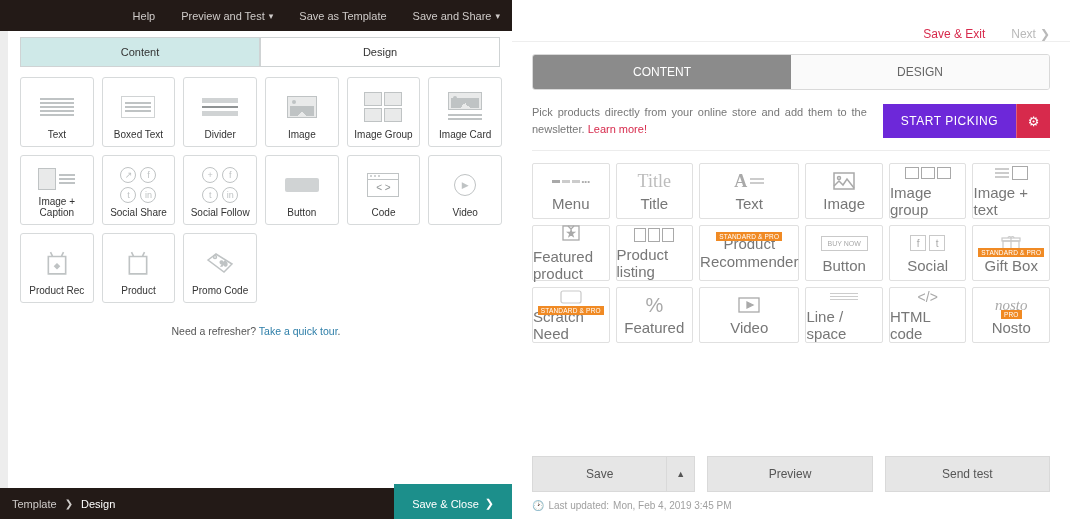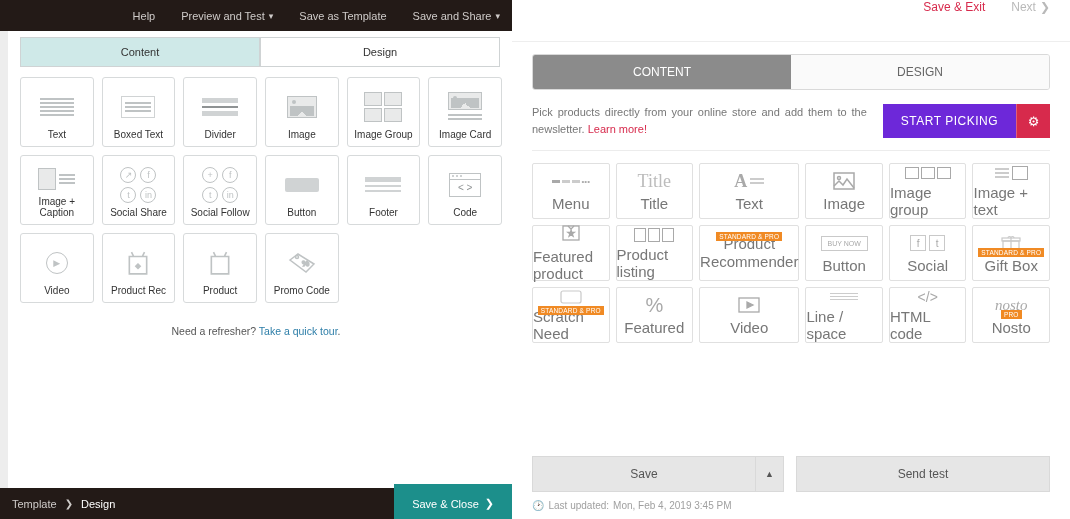--- a/index.html
+++ b/index.html
@@ -35,21 +35,21 @@
 .circles{display:grid;grid-template-columns:1fr 1fr;gap:4px}
 .circles .c{width:16px;height:16px;border-radius:50%;border:1px solid #bfc3c4;display:flex;align-items:center;justify-content:center;color:#bfc3c4;font-size:9px}
 .btn-prev{width:34px;height:14px;background:#d0d3d4;border-radius:2px;position:relative}
 .code-prev{border:1px solid #bfc3c4;width:32px;height:24px;display:flex;flex-direction:column}
 .code-prev .bar{height:6px;border-bottom:1px solid #bfc3c4;display:flex;gap:2px;padding:1px 2px}
 .code-prev .bar i{width:2px;height:2px;border-radius:50%;background:#bfc3c4}
 .code-prev .body{flex:1;display:flex;align-items:center;justify-content:center;color:#8f9394;font-size:10px}
 .play{width:22px;height:22px;border:1px solid #bfc3c4;border-radius:50%;display:flex;align-items:center;justify-content:center;color:#bfc3c4;font-size:9px}
 
 .right{flex:1;height:519px;display:flex;flex-direction:column}
-.r-top{height:42px;display:flex;align-items:flex-start;justify-content:flex-end;padding:0 20px;gap:26px;border-bottom:1px solid #eee}
+.r-top{height:42px;display:flex;align-items:flex-end;justify-content:flex-end;padding:0 20px;gap:26px;border-bottom:1px solid #eee}
 .r-top .se{color:#d72a4c;font-size:12px;cursor:pointer}
 .r-top .nx{color:#b9b9b9;font-size:12px;cursor:pointer;display:flex;align-items:center;gap:4px}
 .r-tabs{display:flex;margin:12px 20px 14px 20px;border:1px solid #d9d9d9;border-radius:3px;overflow:hidden}
 .r-tabs .rt{flex:1;text-align:center;font-size:12px;padding:10px 0;cursor:pointer}
 .r-tabs .rt.active{background:#8b8b8b;color:#fff}
 .r-tabs .rt.inactive{background:#fafafa;color:#666}
 .r-info{display:flex;align-items:flex-start;justify-content:space-between;margin:0 20px 12px 20px;gap:16px}
 .r-info .txt{font-size:11px;color:#777;flex:1;text-align:justify;line-height:1.5}
 .r-info .txt a{color:#d72a4c;text-decoration:none}
 .pick-row{display:flex}
@@ -199,30 +199,20 @@
         <div class="lbl">Social Follow</div>
       </div>
     <div class="block">
         <div class="ico">
           <div class="btn-prev"></div>
         </div>
         <div class="lbl">Button</div>
       </div>
     <div class="block">
         <div class="ico">
-          <div class="wide-lines">
-            <div></div>
-            <div style="height:2px"></div>
-            <div style="height:2px"></div>
-          </div>
-        </div>
-        <div class="lbl">Footer</div>
-      </div>
-    <div class="block">
-        <div class="ico">
           <div class="code-prev">
             <div class="bar">
               <i></i>
               <i></i>
               <i></i>
             </div>
             <div class="body">&lt;&nbsp;&gt;</div>
           </div>
         </div>
         <div class="lbl">Code</div>
@@ -471,20 +461,21 @@
       </div>
   </div>
 
   <div class="r-actions">
     <div class="save-split">
       <div class="main">Save</div>
       <div class="dd">
           <span>▲</span>
         </div>
     </div>
+    <div class="abtn">Preview</div>
     <div class="abtn">Send test</div>
   </div>
   <div class="r-status">
     <span>🕑</span>
     <span>Last updated:</span>
     <span>Mon, Feb 4, 2019 3:45 PM</span>
   </div>
 </div>
 
 </body></html>

